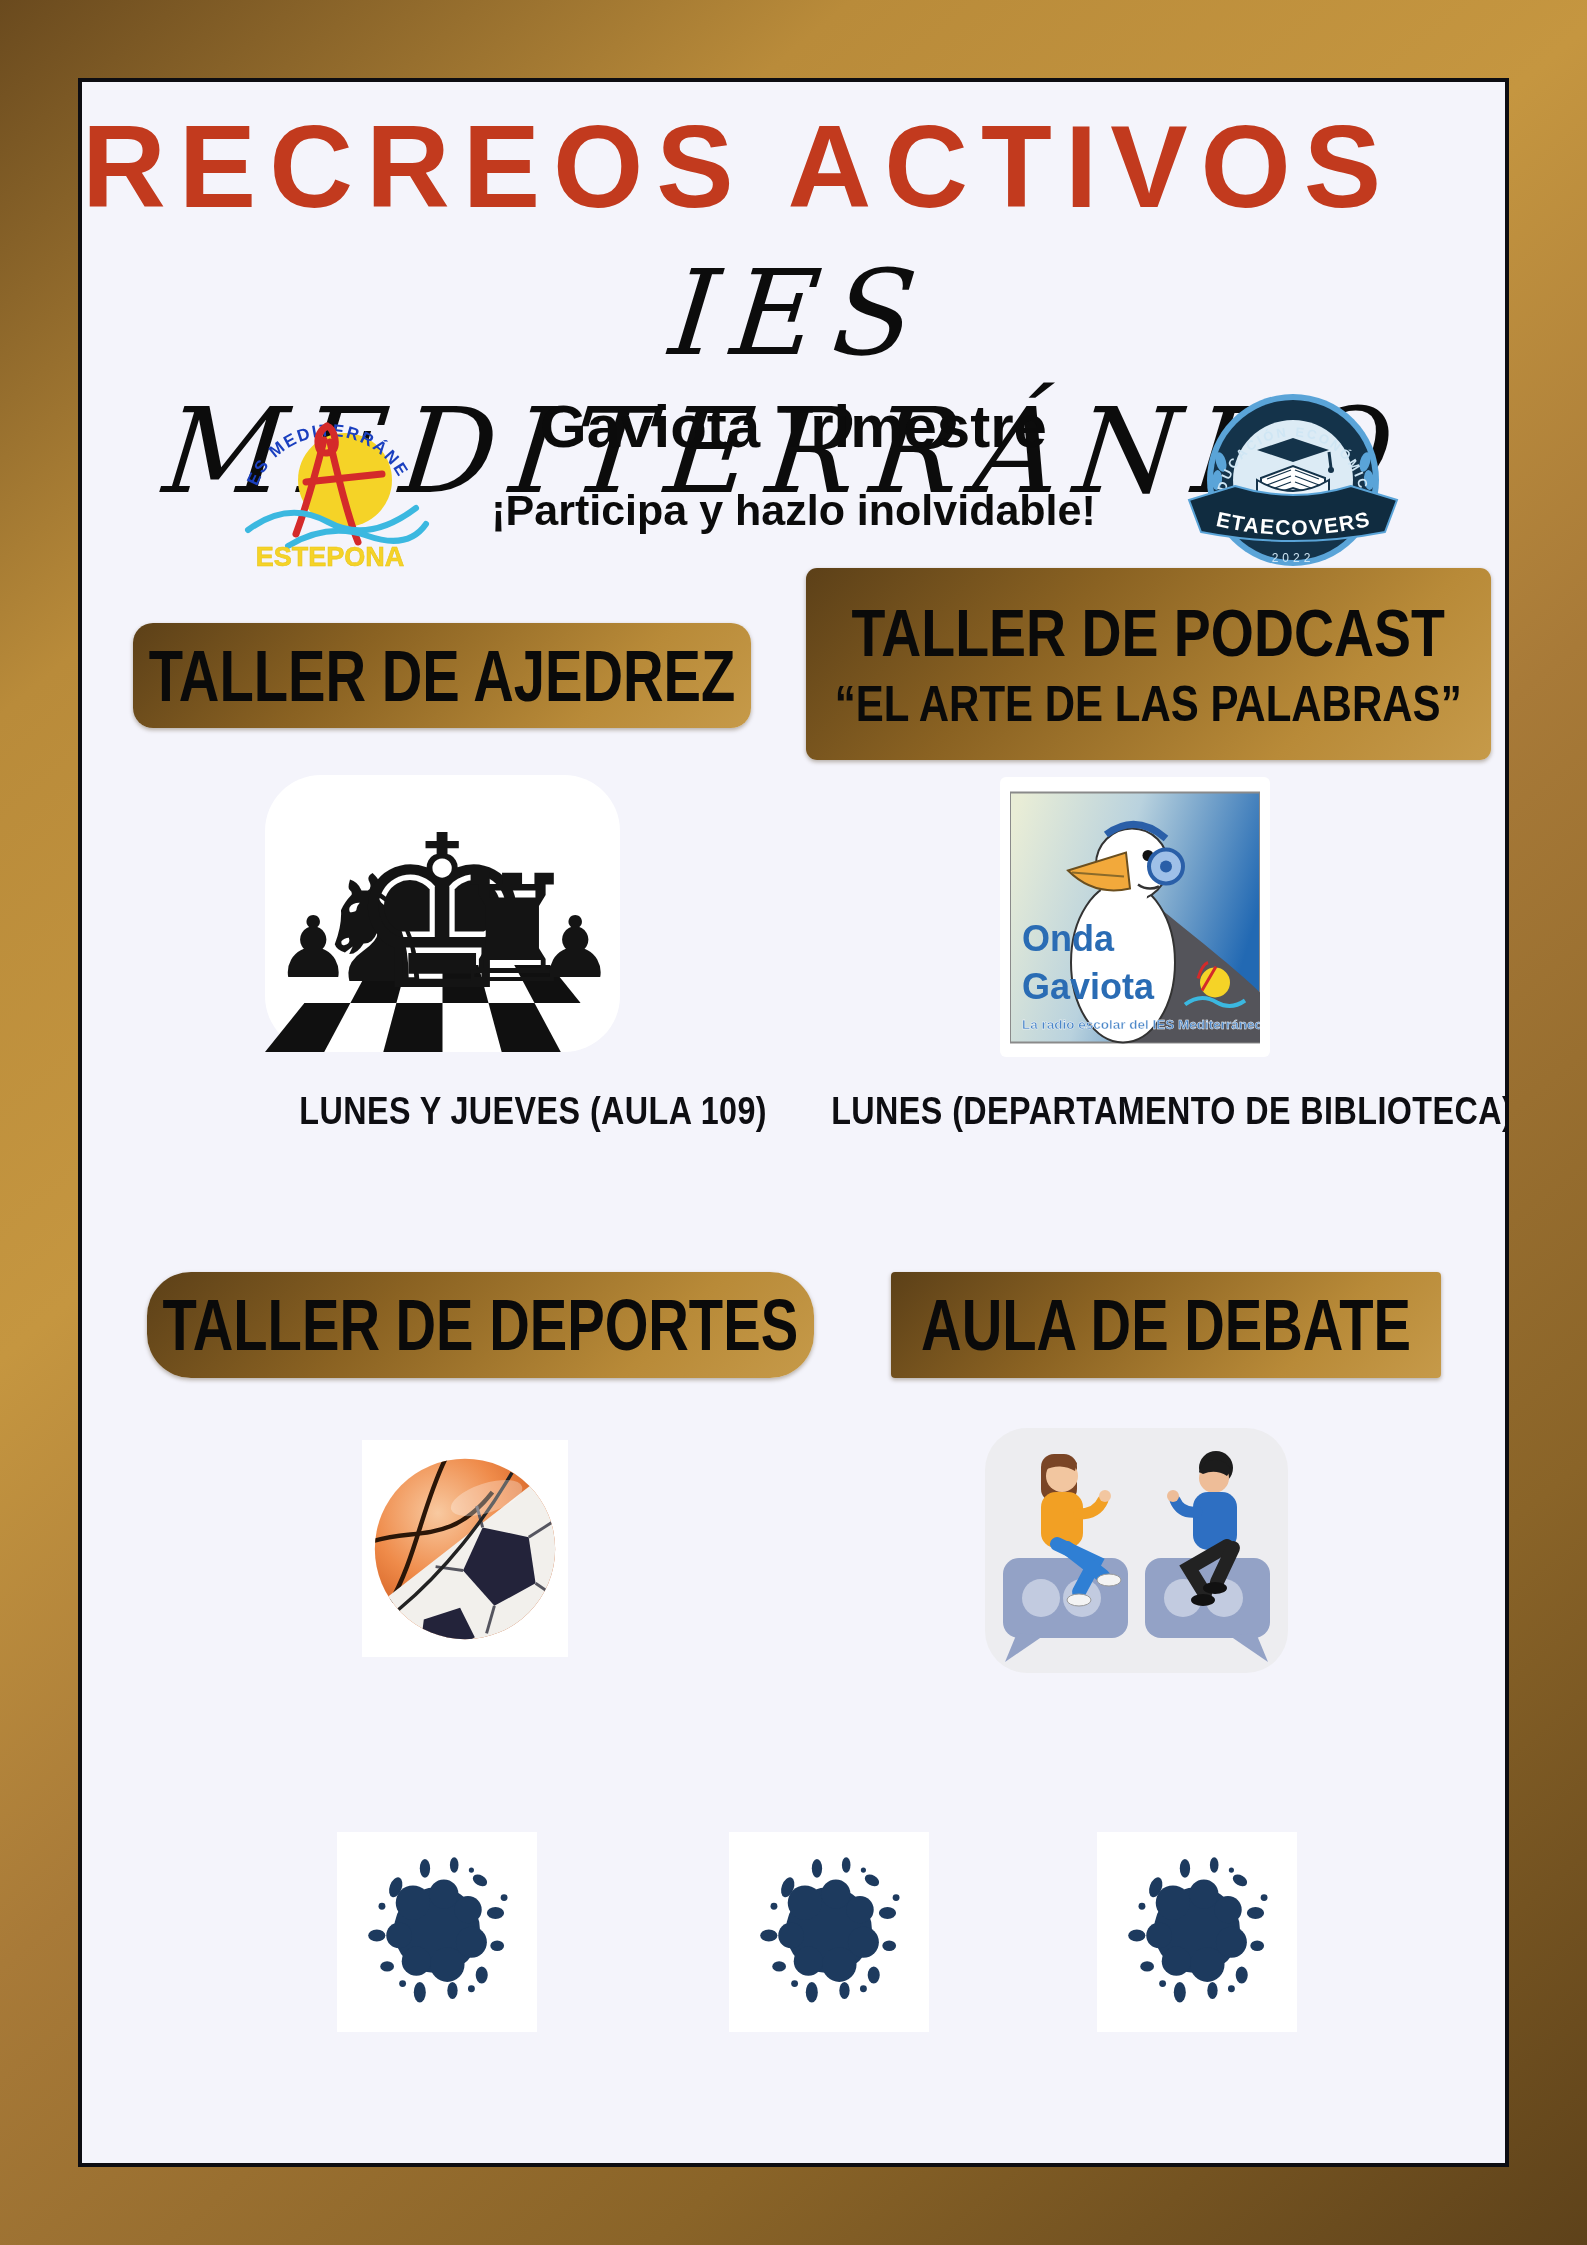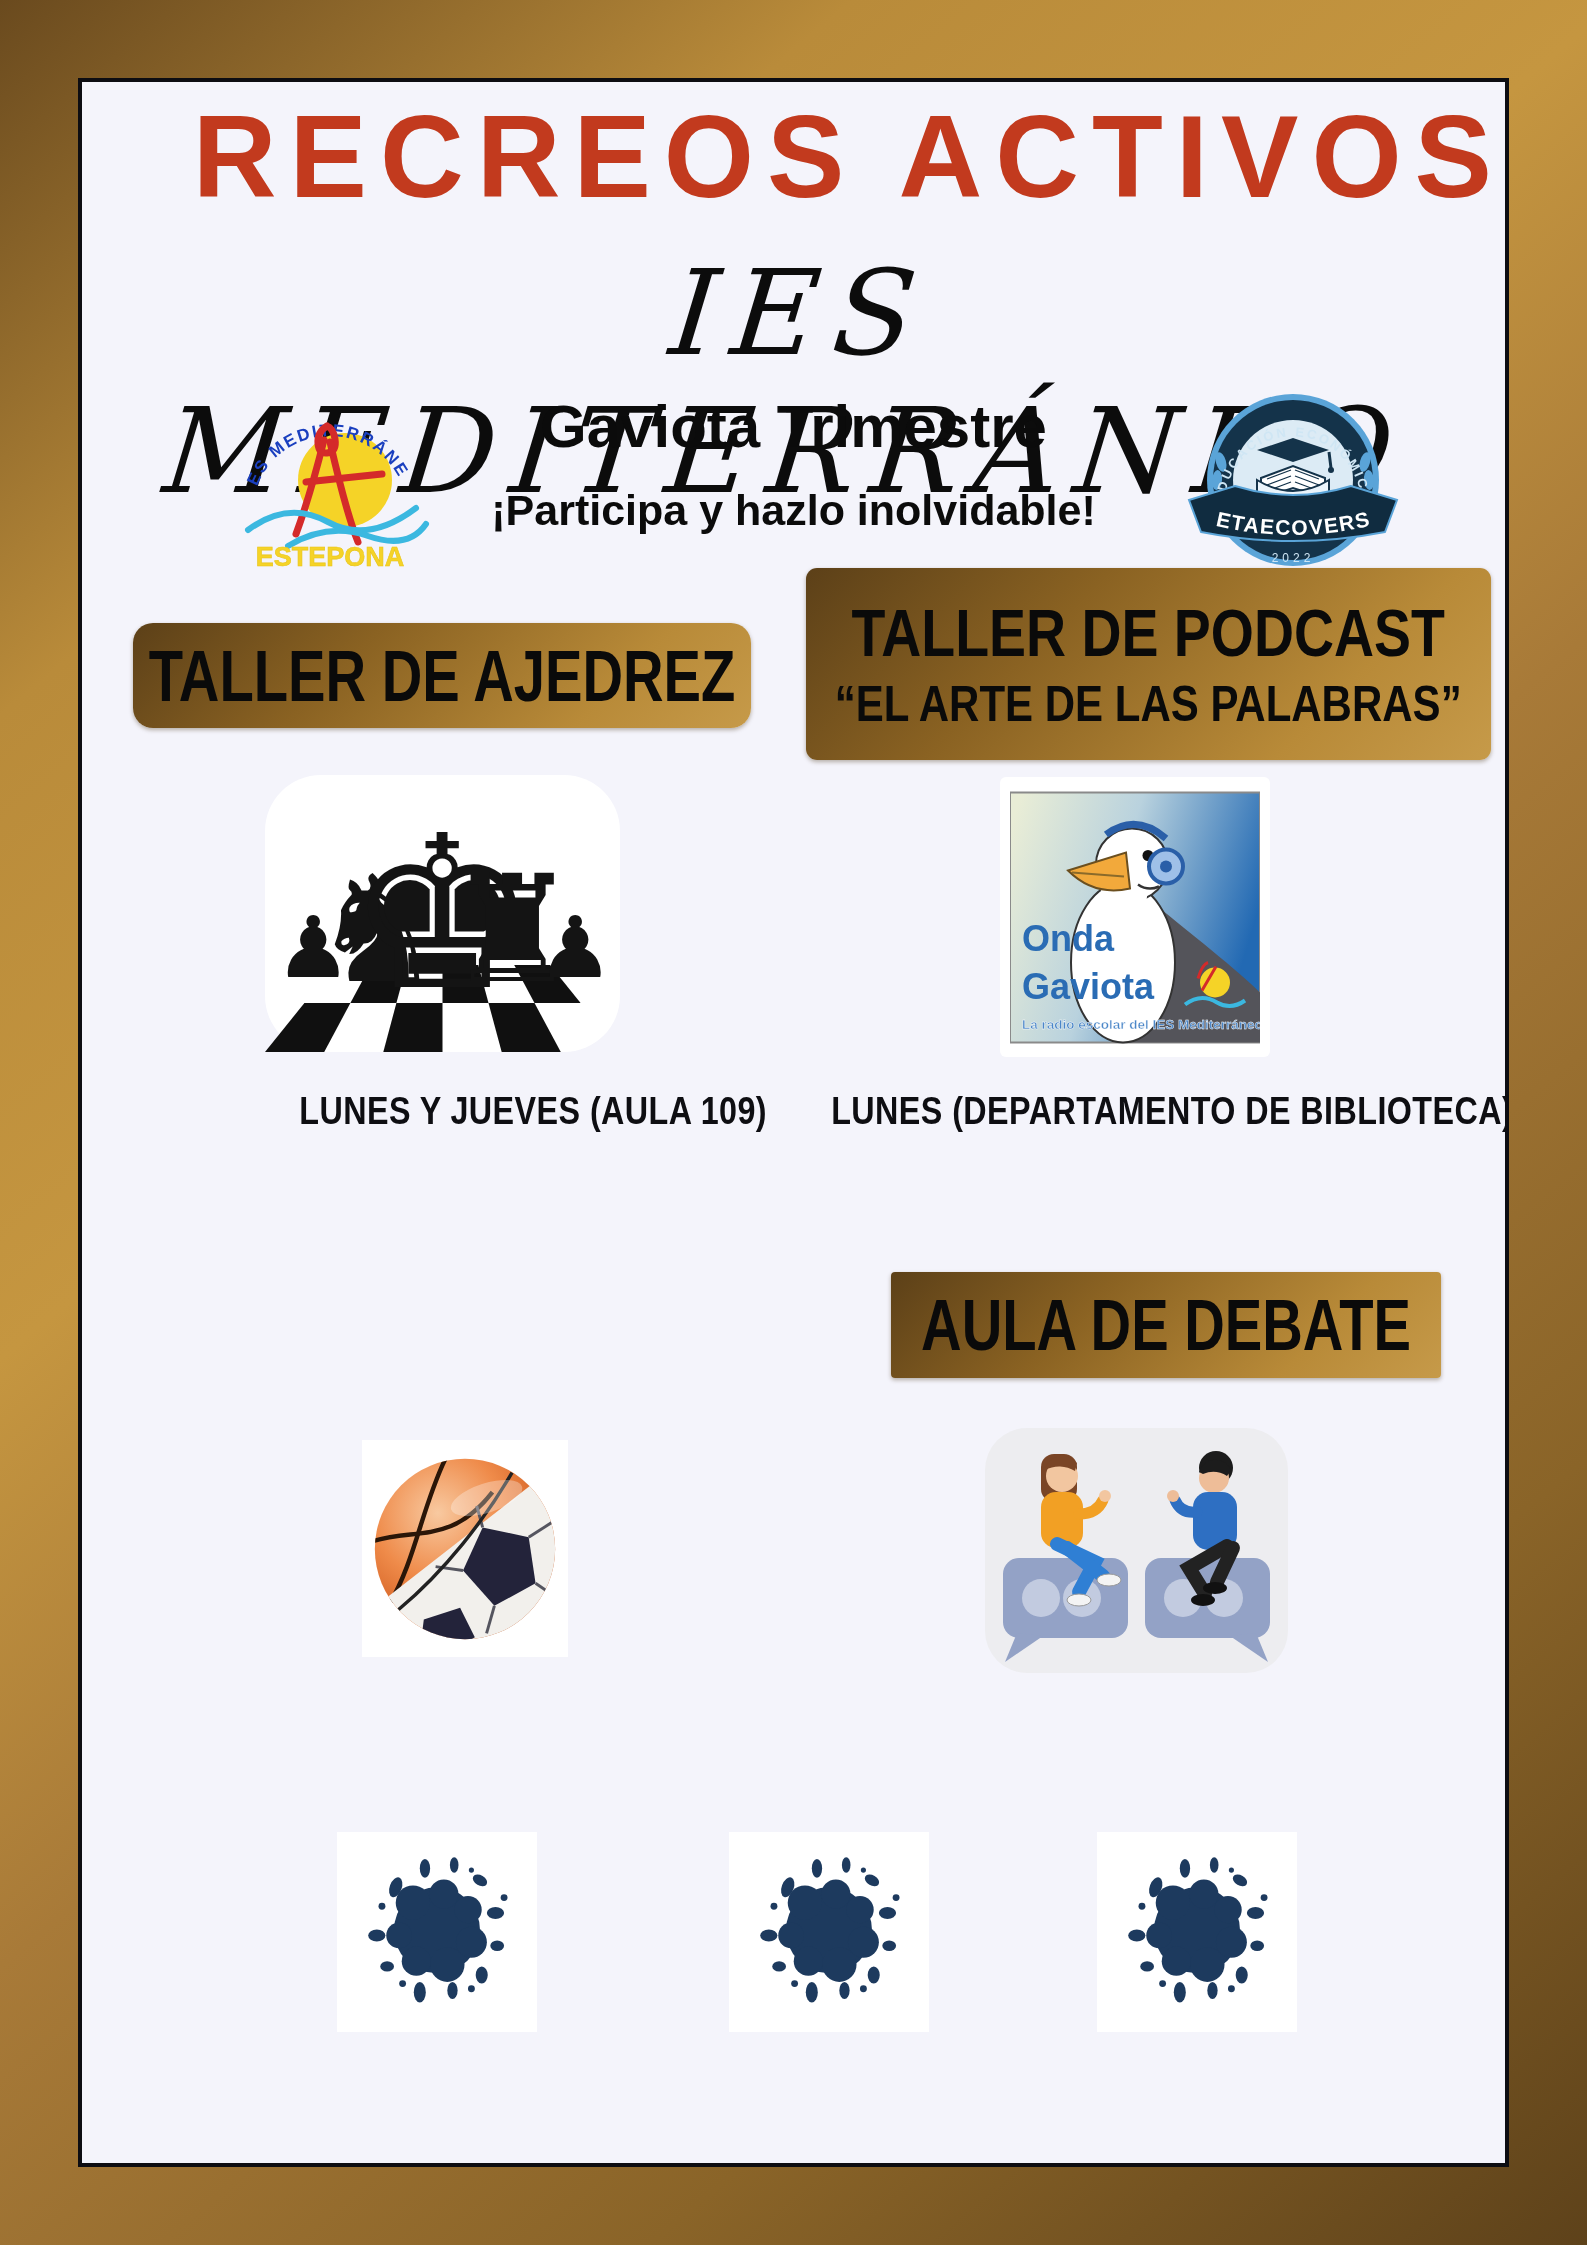--- a/index.html
+++ b/index.html
@@ -13,22 +13,22 @@
   }
   .inner{
     position:relative;
     width:100%;height:100%;
     box-sizing:border-box;
     border:4px solid #0d0d12;
     background:#f4f4fb;
     overflow:hidden;
   }
   .title{
-    position:absolute;top:8px;left:0;width:100%;
-    margin:0;text-align:right;
+    position:absolute;top:18px;left:0;width:100%;
+    margin:0;text-align:left;
     font-size:116px;font-weight:bold;letter-spacing:13px;
     color:#c23a1e;
   }
   .script{
     position:absolute;top:162px;left:0;width:100%;
     text-align:center;
     font-family:"DejaVu Serif",serif;font-style:italic;
     font-size:118px;letter-spacing:15px;color:#0c0c0c;
     transform:skewX(-6deg);
   }
@@ -211,20 +211,23 @@
       </svg>
     </div>
 
     <div class="caption cap-ajedrez">
       <span class="cx">LUNES Y JUEVES (AULA 109)</span>
     </div>
     <div class="caption cap-podcast">
       <span class="cx">LUNES (DEPARTAMENTO DE BIBLIOTECA)</span>
     </div>
 
+    <div class="banner banner-deportes">
+      <span class="bx">TALLER DE DEPORTES</span>
+    </div>
     <div class="banner banner-debate">
       <span class="bx">AULA DE DEBATE</span>
     </div>
 
     <div class="card card-ball">
       <svg viewBox="0 0 200 200" width="196" height="196">
         <defs>
           <radialGradient id="og" cx="0.35" cy="0.3" r="0.9">
             <stop offset="0" stop-color="#f8c9a0"></stop>
             <stop offset="0.4" stop-color="#ef8b4a"></stop>

